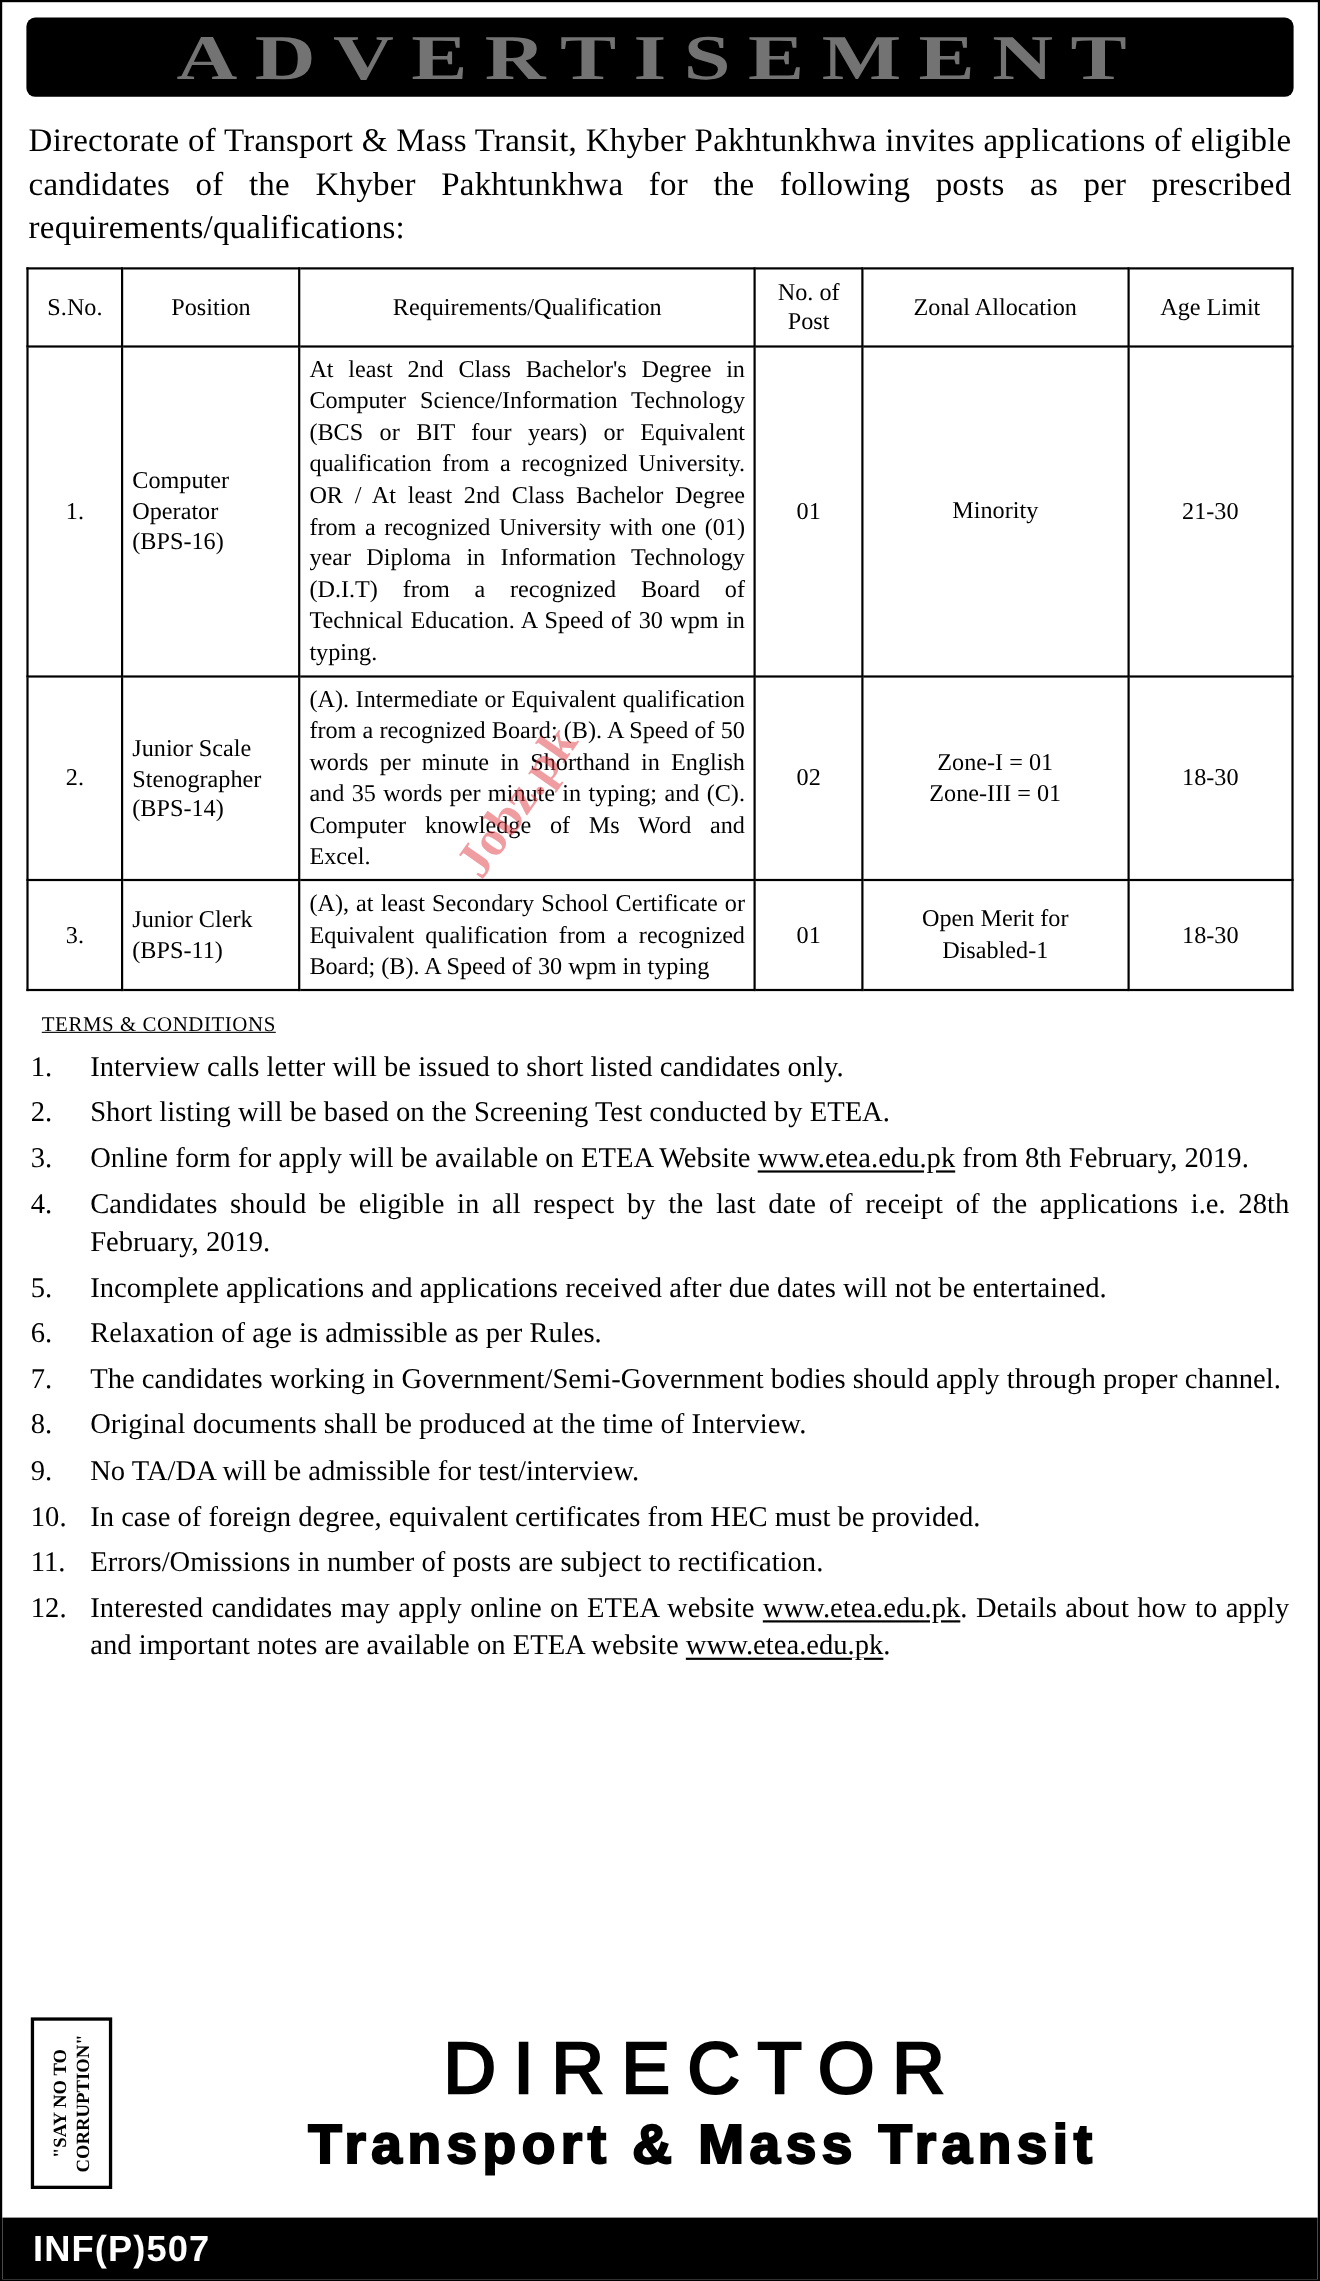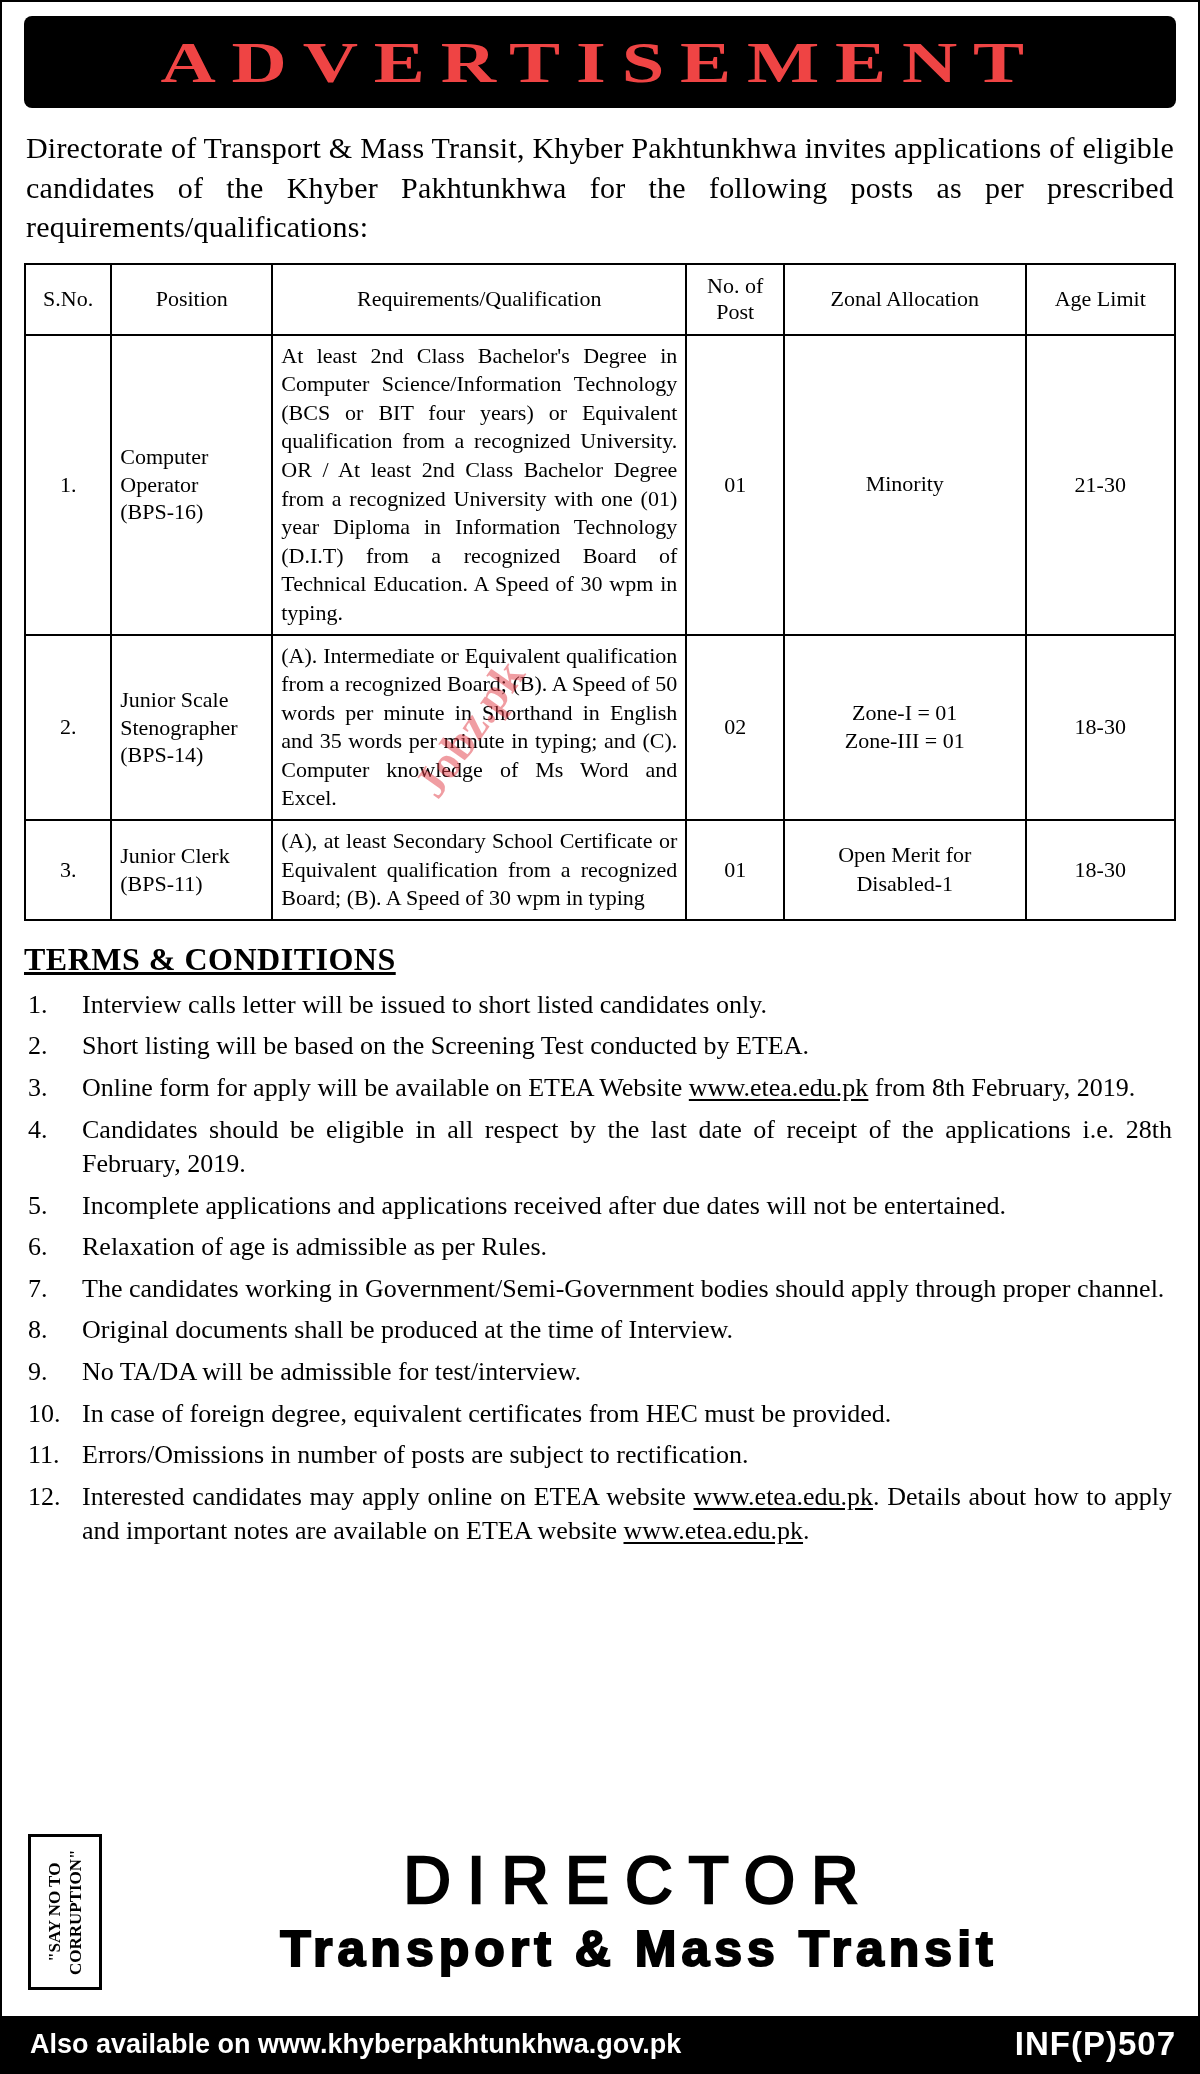--- a/index.html
+++ b/index.html
@@ -20,23 +20,23 @@
   .content {
     flex: 1;
     display: flex;
     flex-direction: column;
     padding: 14px 22px 0 22px;
   }
 
   
   .banner {
     background: #000;
-    color: #ef4444;
+    color: #737373;
     border-radius: 8px;
-    height: 92px;
+    height: 72px;
     display: flex;
     align-items: center;
     justify-content: center;
     overflow: hidden;
   }
   .banner-text {
     display: inline-block;
     font-size: 58px;
     font-weight: bold;
     letter-spacing: 12px;
@@ -78,25 +78,25 @@
   }
   td.c-sno   { text-align: center; }
   td.c-pos   { text-align: left; white-space: pre-line; line-height: 1.25; margin-top: 36px; }
   td.c-req   { text-align: justify; vertical-align: top; font-size: 21px; line-height: 1.3; }
   td.c-post  { text-align: center; }
   td.c-zone  { text-align: center; white-space: pre-line; line-height: 1.3; }
   td.c-age   { text-align: center; }
 
   
   .terms-heading {
-    font-size: 32px;
-    font-weight: bold;
+    font-size: 19px;
+    font-weight: normal;
     text-decoration: underline;
     letter-spacing: 0.5px;
-    margin: 2px 0 10px 0;
+    margin: 2px 0 10px 14px;
   }
   .term-item {
     display: flex;
     font-size: 26px;
     line-height: 1.33;
     margin-bottom: 7px;
   }
   .term-num {
     width: 58px;
     flex-shrink: 0;
@@ -328,19 +328,18 @@
       </div>
       <div class="signature">
         <div class="director-title">DIRECTOR</div>
         <div class="director-subtitle">Transport &amp; Mass Transit</div>
       </div>
     </div>
 
   </div>
 
   <div class="footer-bar">
-    <span class="footer-left">Also available on www.khyberpakhtunkhwa.gov.pk</span>
     <span class="footer-right">INF(P)507</span>
   </div>
 
   <div class="watermark">Jobz.pk</div>
 
 </div>
 
 </body></html>

